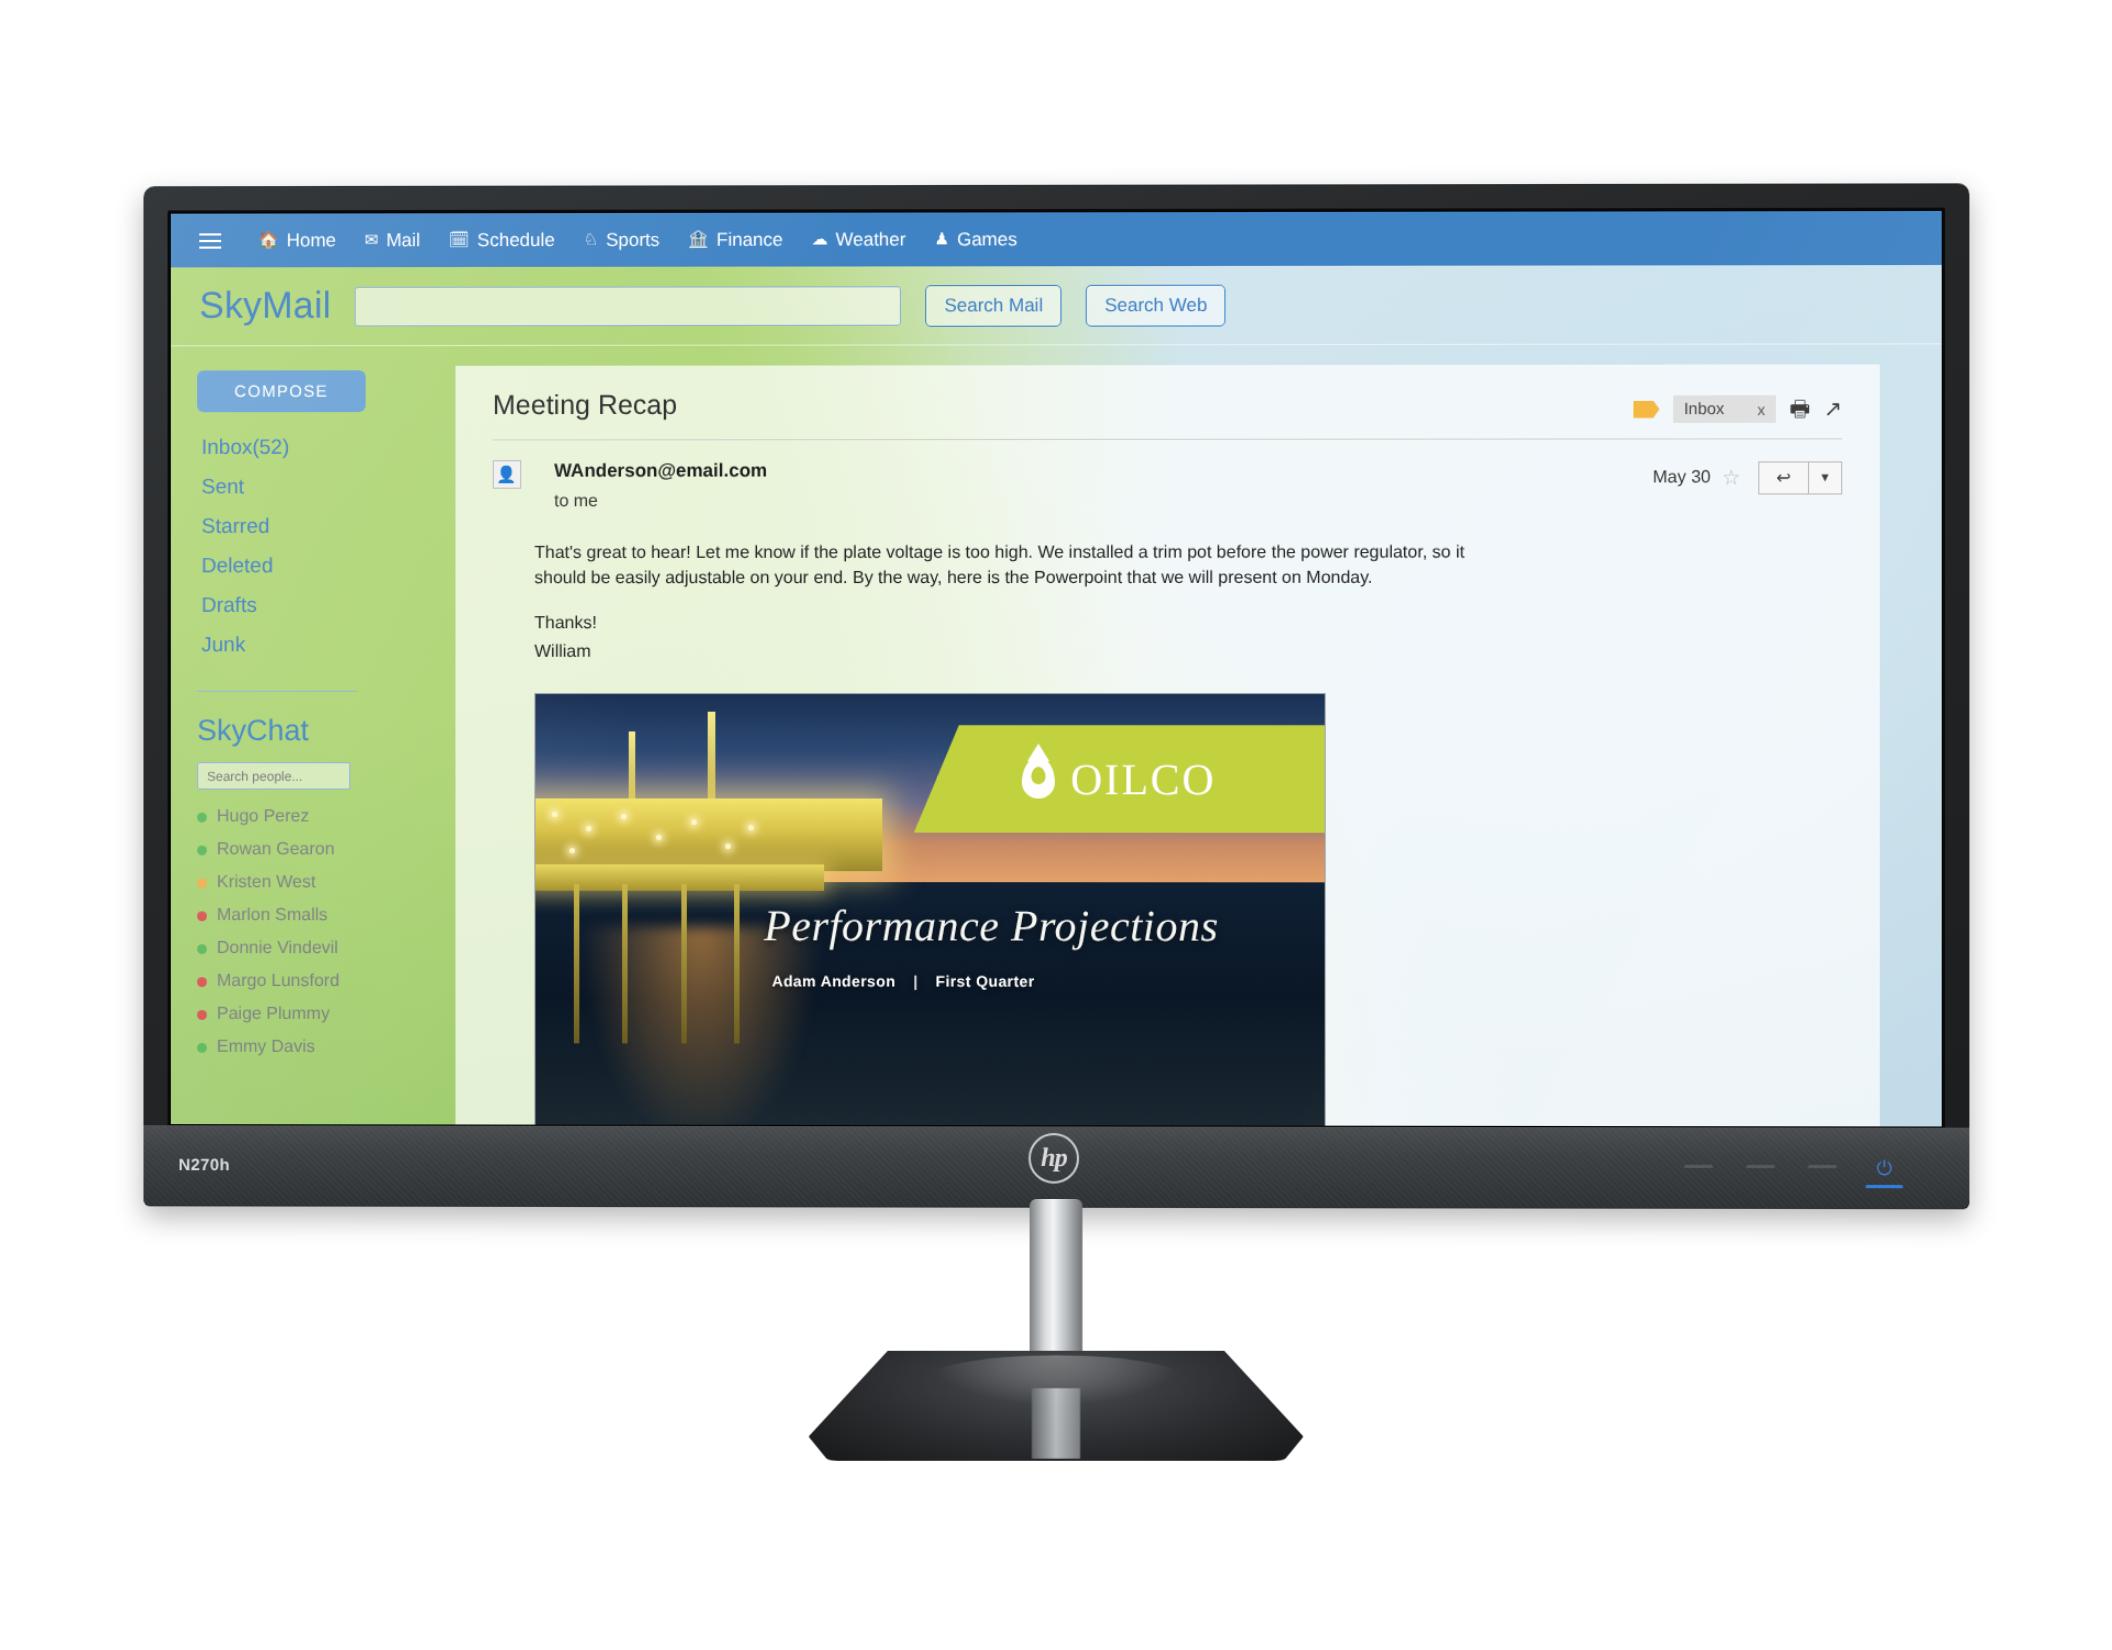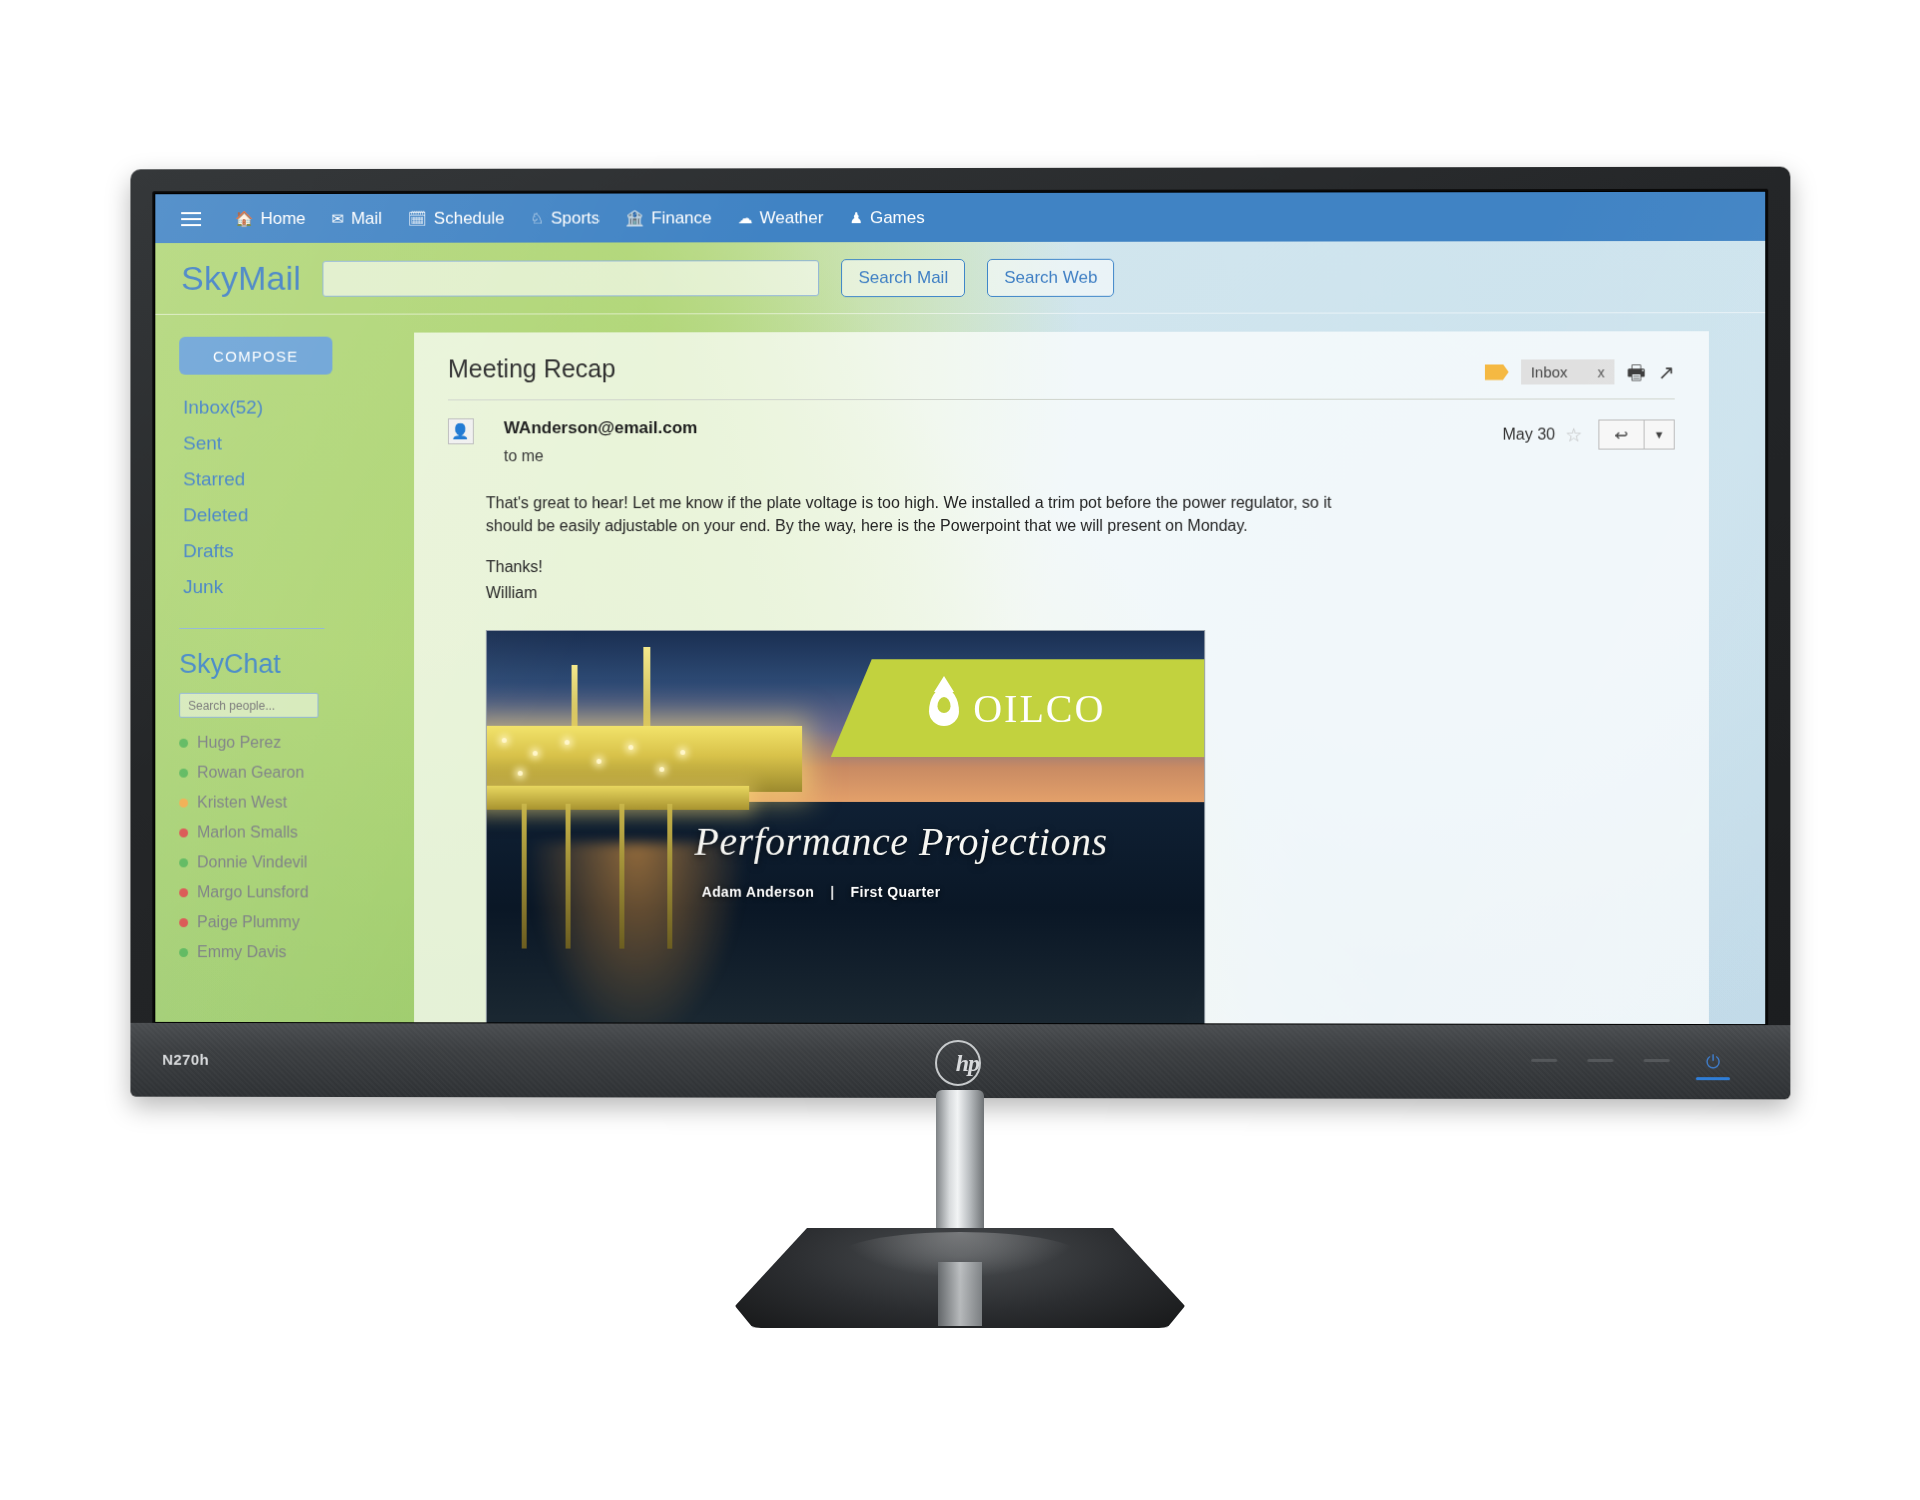--- a/index.html
+++ b/index.html
@@ -45,24 +45,24 @@
   .chin-texture{
     position:absolute; inset:0;
     background-image: repeating-linear-gradient(45deg, rgba(255,255,255,.025) 0 2px, transparent 2px 4px);
     border-radius: 0 0 8px 8px;
   }
   .model-label {
     position:absolute; left:32px; top:28px;
     color:#d9dbdd; font-size:15px; font-weight:bold; letter-spacing:.4px;
   }
   .hp-logo {
-    position:absolute; left:50%; top:16px; transform:translateX(-50%);
+    position:absolute; left:50%; top:6px; transform:translateX(-50%);
     width:46px; height:46px; border-radius:50%;
     border:2px solid #c7cacc;
-    display:flex; align-items:center; justify-content:flex-end;
+    display:flex; align-items:center; justify-content:center;
   }
   .hp-logo span{
     color:#d8dadc; font-family:"Liberation Serif", serif;
     font-style:italic; font-weight:bold; font-size:24px; line-height:1;
     letter-spacing:-1px;
   }
   .power-btn{
     position:absolute; right:66px; top:26px; width:22px; height:22px;
     color:#3f7fd0; font-size:18px; text-align:center; line-height:22px;
   }

